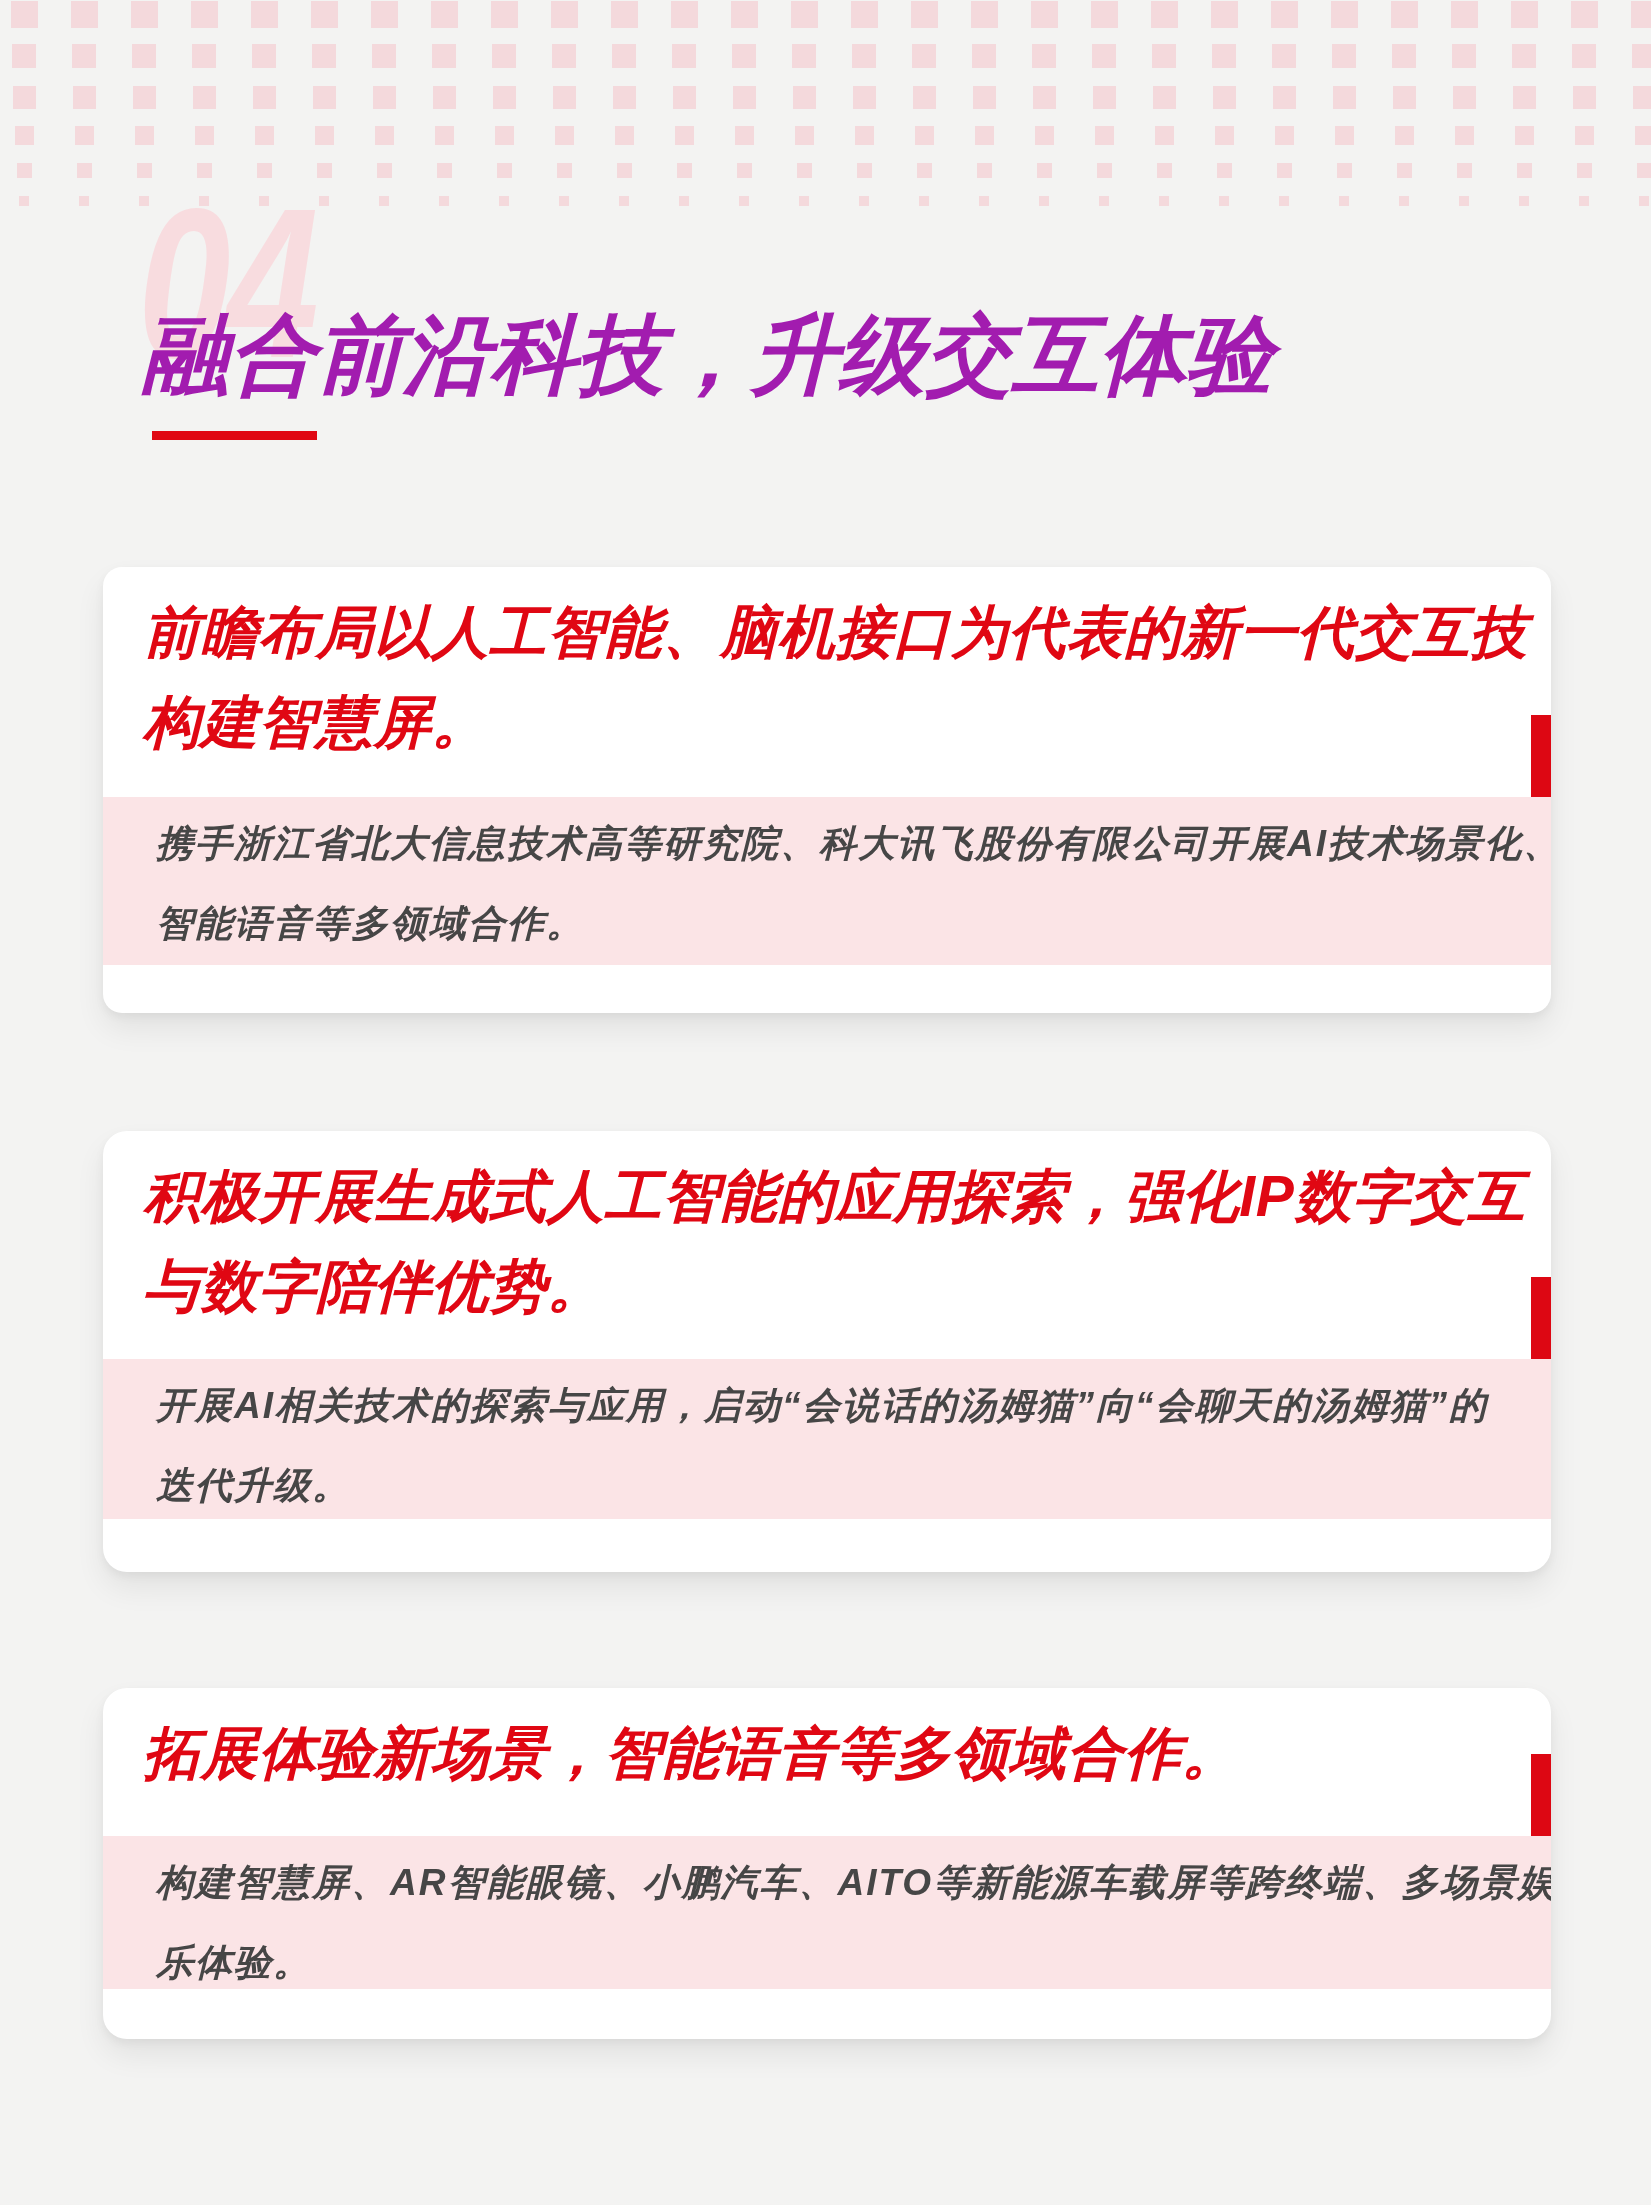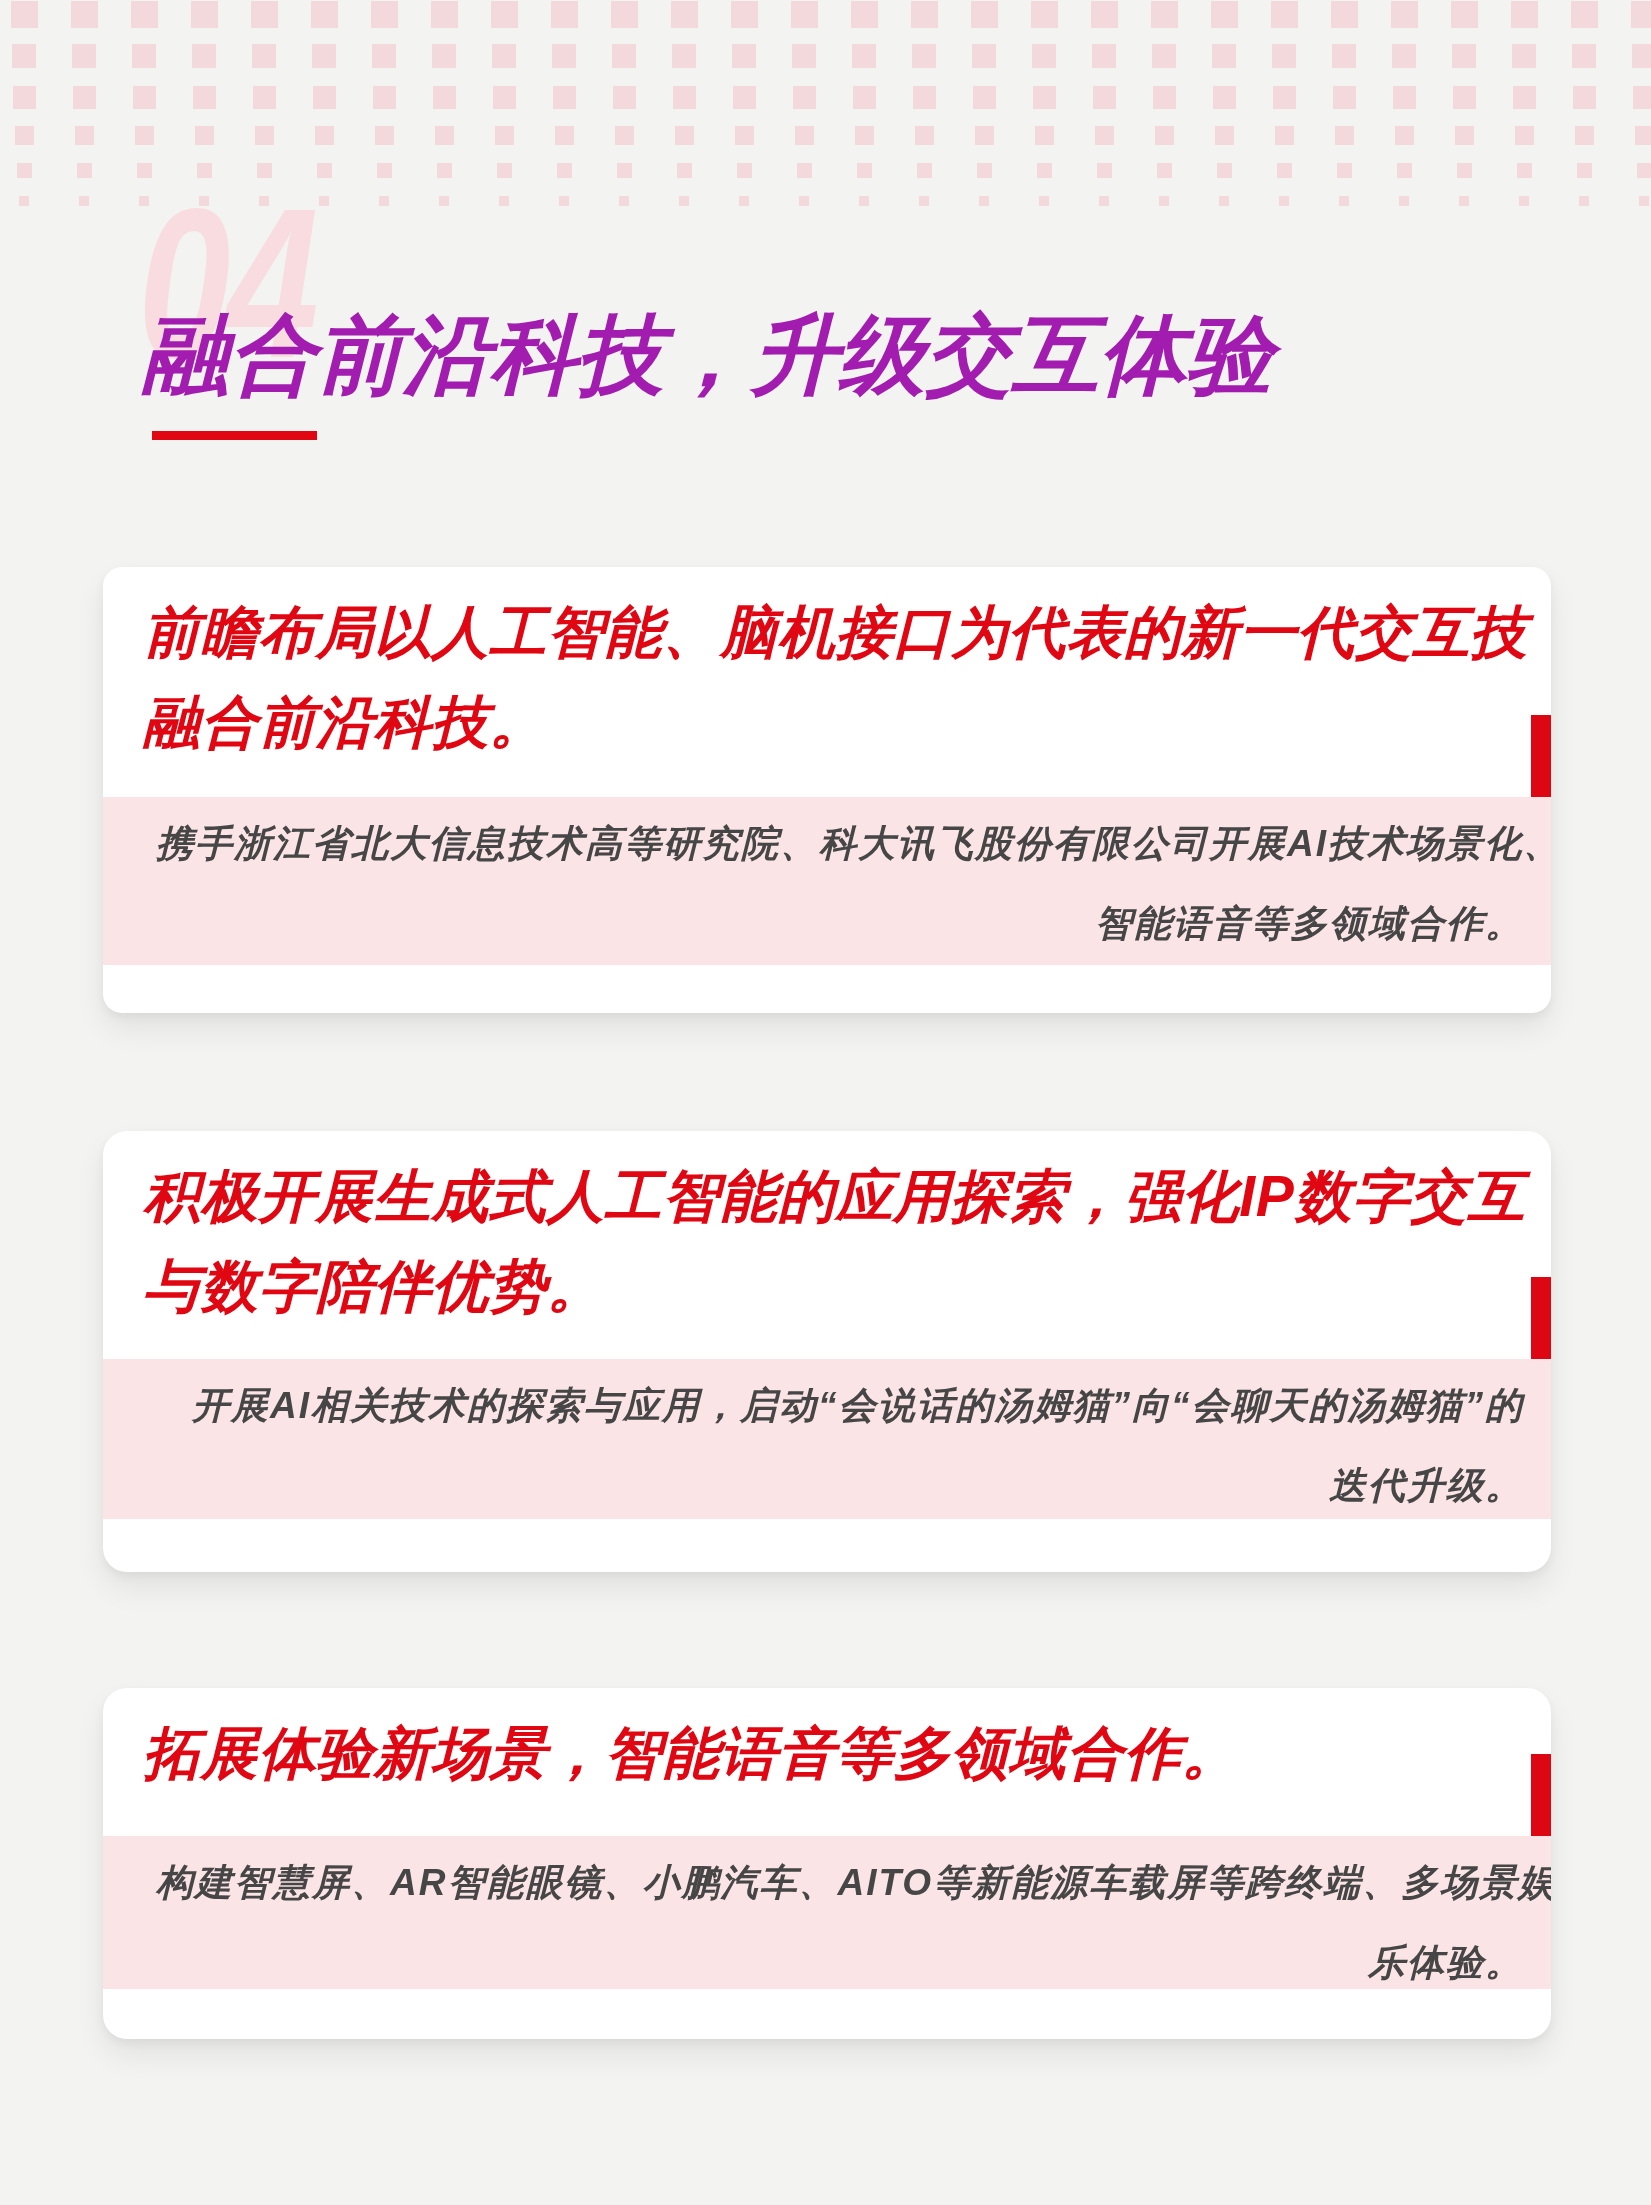--- a/index.html
+++ b/index.html
@@ -61,21 +61,21 @@
   .band{
     position:absolute;left:0;right:0;box-sizing:border-box;
     background:#fbe4e6;overflow:hidden;
     padding:6.7px 27px 0 53px;
     font-size:37px;line-height:80px;font-weight:700;
     letter-spacing:2px;color:#464646;white-space:nowrap;
   }
   .c1 .band{top:230px;height:168px;}
   .c2 .band{top:228px;height:160px;}
   .c3 .band{top:148px;height:153px;}
-  .band div{height:80px;text-align:right;}
+  .band div{height:80px;}
 </style>
 </head>
 <body>
 
 <div class="page">
 
   <div class="dots">
     <div class="r r1"></div>
     <div class="r r2"></div>
     <div class="r r3"></div>
@@ -85,21 +85,21 @@
   </div>
 
   <div class="watermark">04</div>
 
   <h1 class="title">融合前沿科技，升级交互体验</h1>
   <div class="underline"></div>
 
   <section class="card c1">
     <div class="heading">
       <div>前瞻布局以人工智能、脑机接口为代表的新一代交互技</div>
-      <div>融合前沿科技。</div>
+      <div>构建智慧屏。</div>
     </div>
     <div class="tab"></div>
     <div class="band">
       <div>携手浙江省北大信息技术高等研究院、科大讯飞股份有限公司开展AI技术场景化、</div>
       <div>智能语音等多领域合作。</div>
     </div>
   </section>
 
   <section class="card c2">
     <div class="heading">

